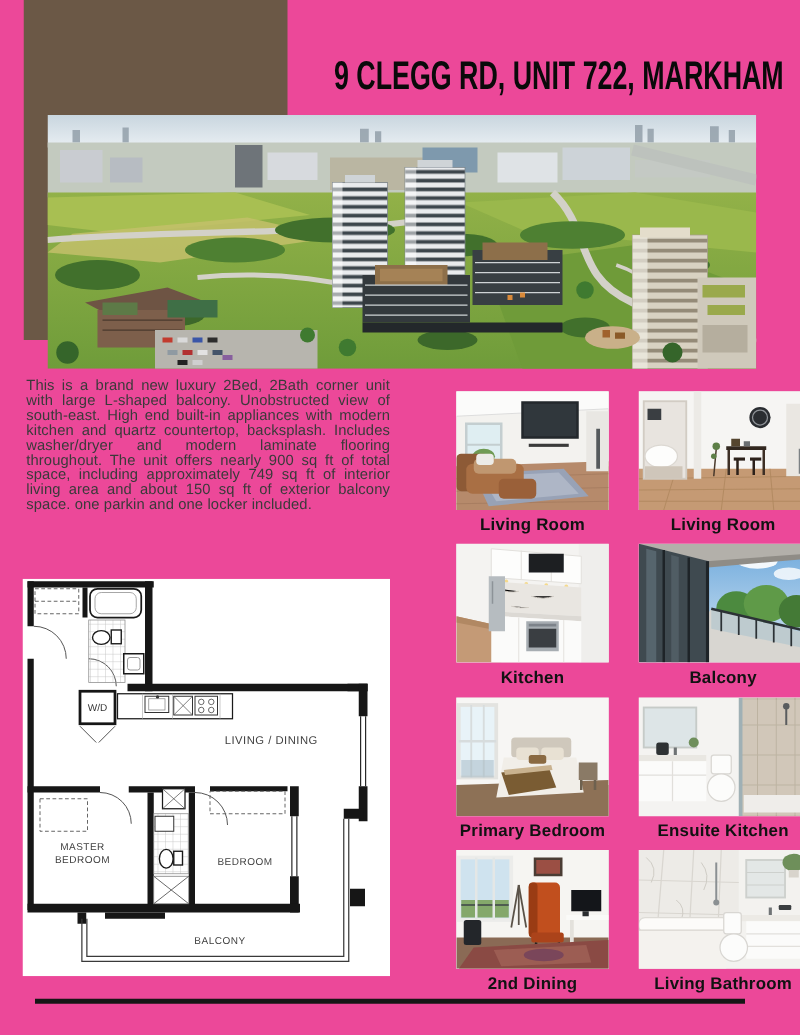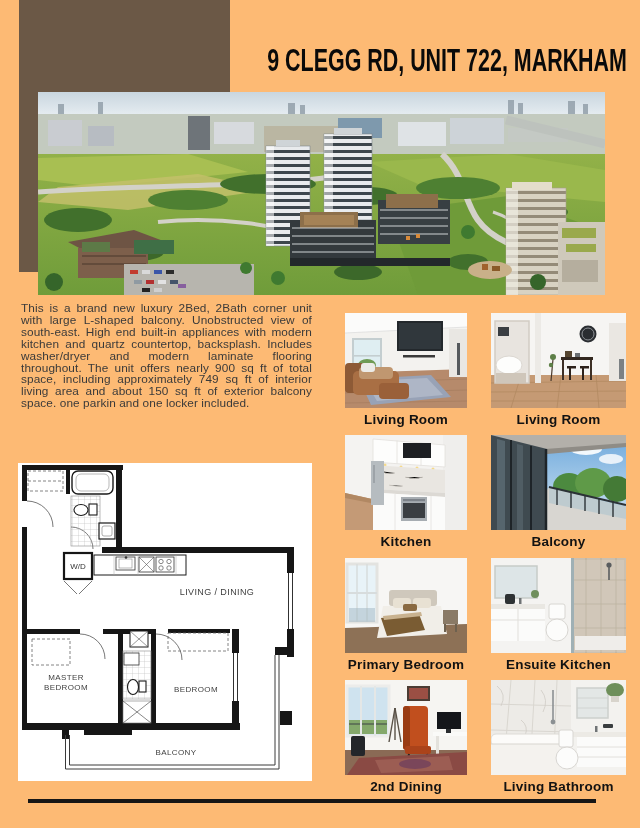--- a/index.html
+++ b/index.html
@@ -1,17 +1,17 @@
 <!DOCTYPE html>
 <html><head>
 <meta charset="utf-8">
 <style>
   html,body{margin:0;padding:0;}
   body{font-family:"Liberation Sans", sans-serif; background:#ffffff;}
-  .page{position:relative;width:640px;height:828px;background:#fdba74;overflow:hidden;}
+  .page{position:relative;width:640px;height:828px;background:#ec4899;overflow:hidden;}
 
   .brown-rect{position:absolute;left:19px;top:0;width:211px;height:272px;background:#6b5846;}
 
   .title{position:absolute;top:42px;right:13px;font-weight:bold;font-size:32px;color:#0a0a0a;
          transform:scaleX(0.67);transform-origin:100% 50%;white-space:nowrap;letter-spacing:0px;}
 
   .aerial{position:absolute;left:38px;top:92px;width:567px;height:203px;}
   .aerial svg{display:block;}
 
   .intro{position:absolute;left:21px;top:303px;width:291px;color:#3a3a3a;
@@ -19,21 +19,21 @@
   .intro p{margin:0 0 12px 0;}
 
   .floorplan{position:absolute;left:18px;top:463px;width:294px;height:318px;}
 
   .fp-headline{position:absolute;left:131px;top:487px;width:220px;color:#0d0d0d;font-weight:bold;
                font-size:20px;line-height:21px;white-space:nowrap;}
   .fp-headline .l{display:block;transform:scaleX(0.70);transform-origin:0 50%;}
   .fp-headline .l2{word-spacing:6px;}
 
   .gallery{position:absolute;left:345px;top:313px;width:281px;height:470px;}
-  .cell{position:absolute;}
+  .cell{position:absolute;margin-left:20px;}
   .c1{left:0;width:122px;}
   .c2{left:146px;width:135px;}
   .r1{top:0;} .r2{top:122px;} .r3{top:245px;} .r4{top:367px;}
   .photo{width:100%;height:95px;overflow:hidden;background:#eee;}
   .photo svg{display:block;}
   .caption{margin-top:4px;text-align:center;font-weight:bold;font-size:13.5px;color:#121212;letter-spacing:0.2px;}
 
   .bottom-rule{position:absolute;left:28px;top:799px;width:568px;height:4px;background:#161616;}
 
   text{font-family:"Liberation Sans", sans-serif;}

